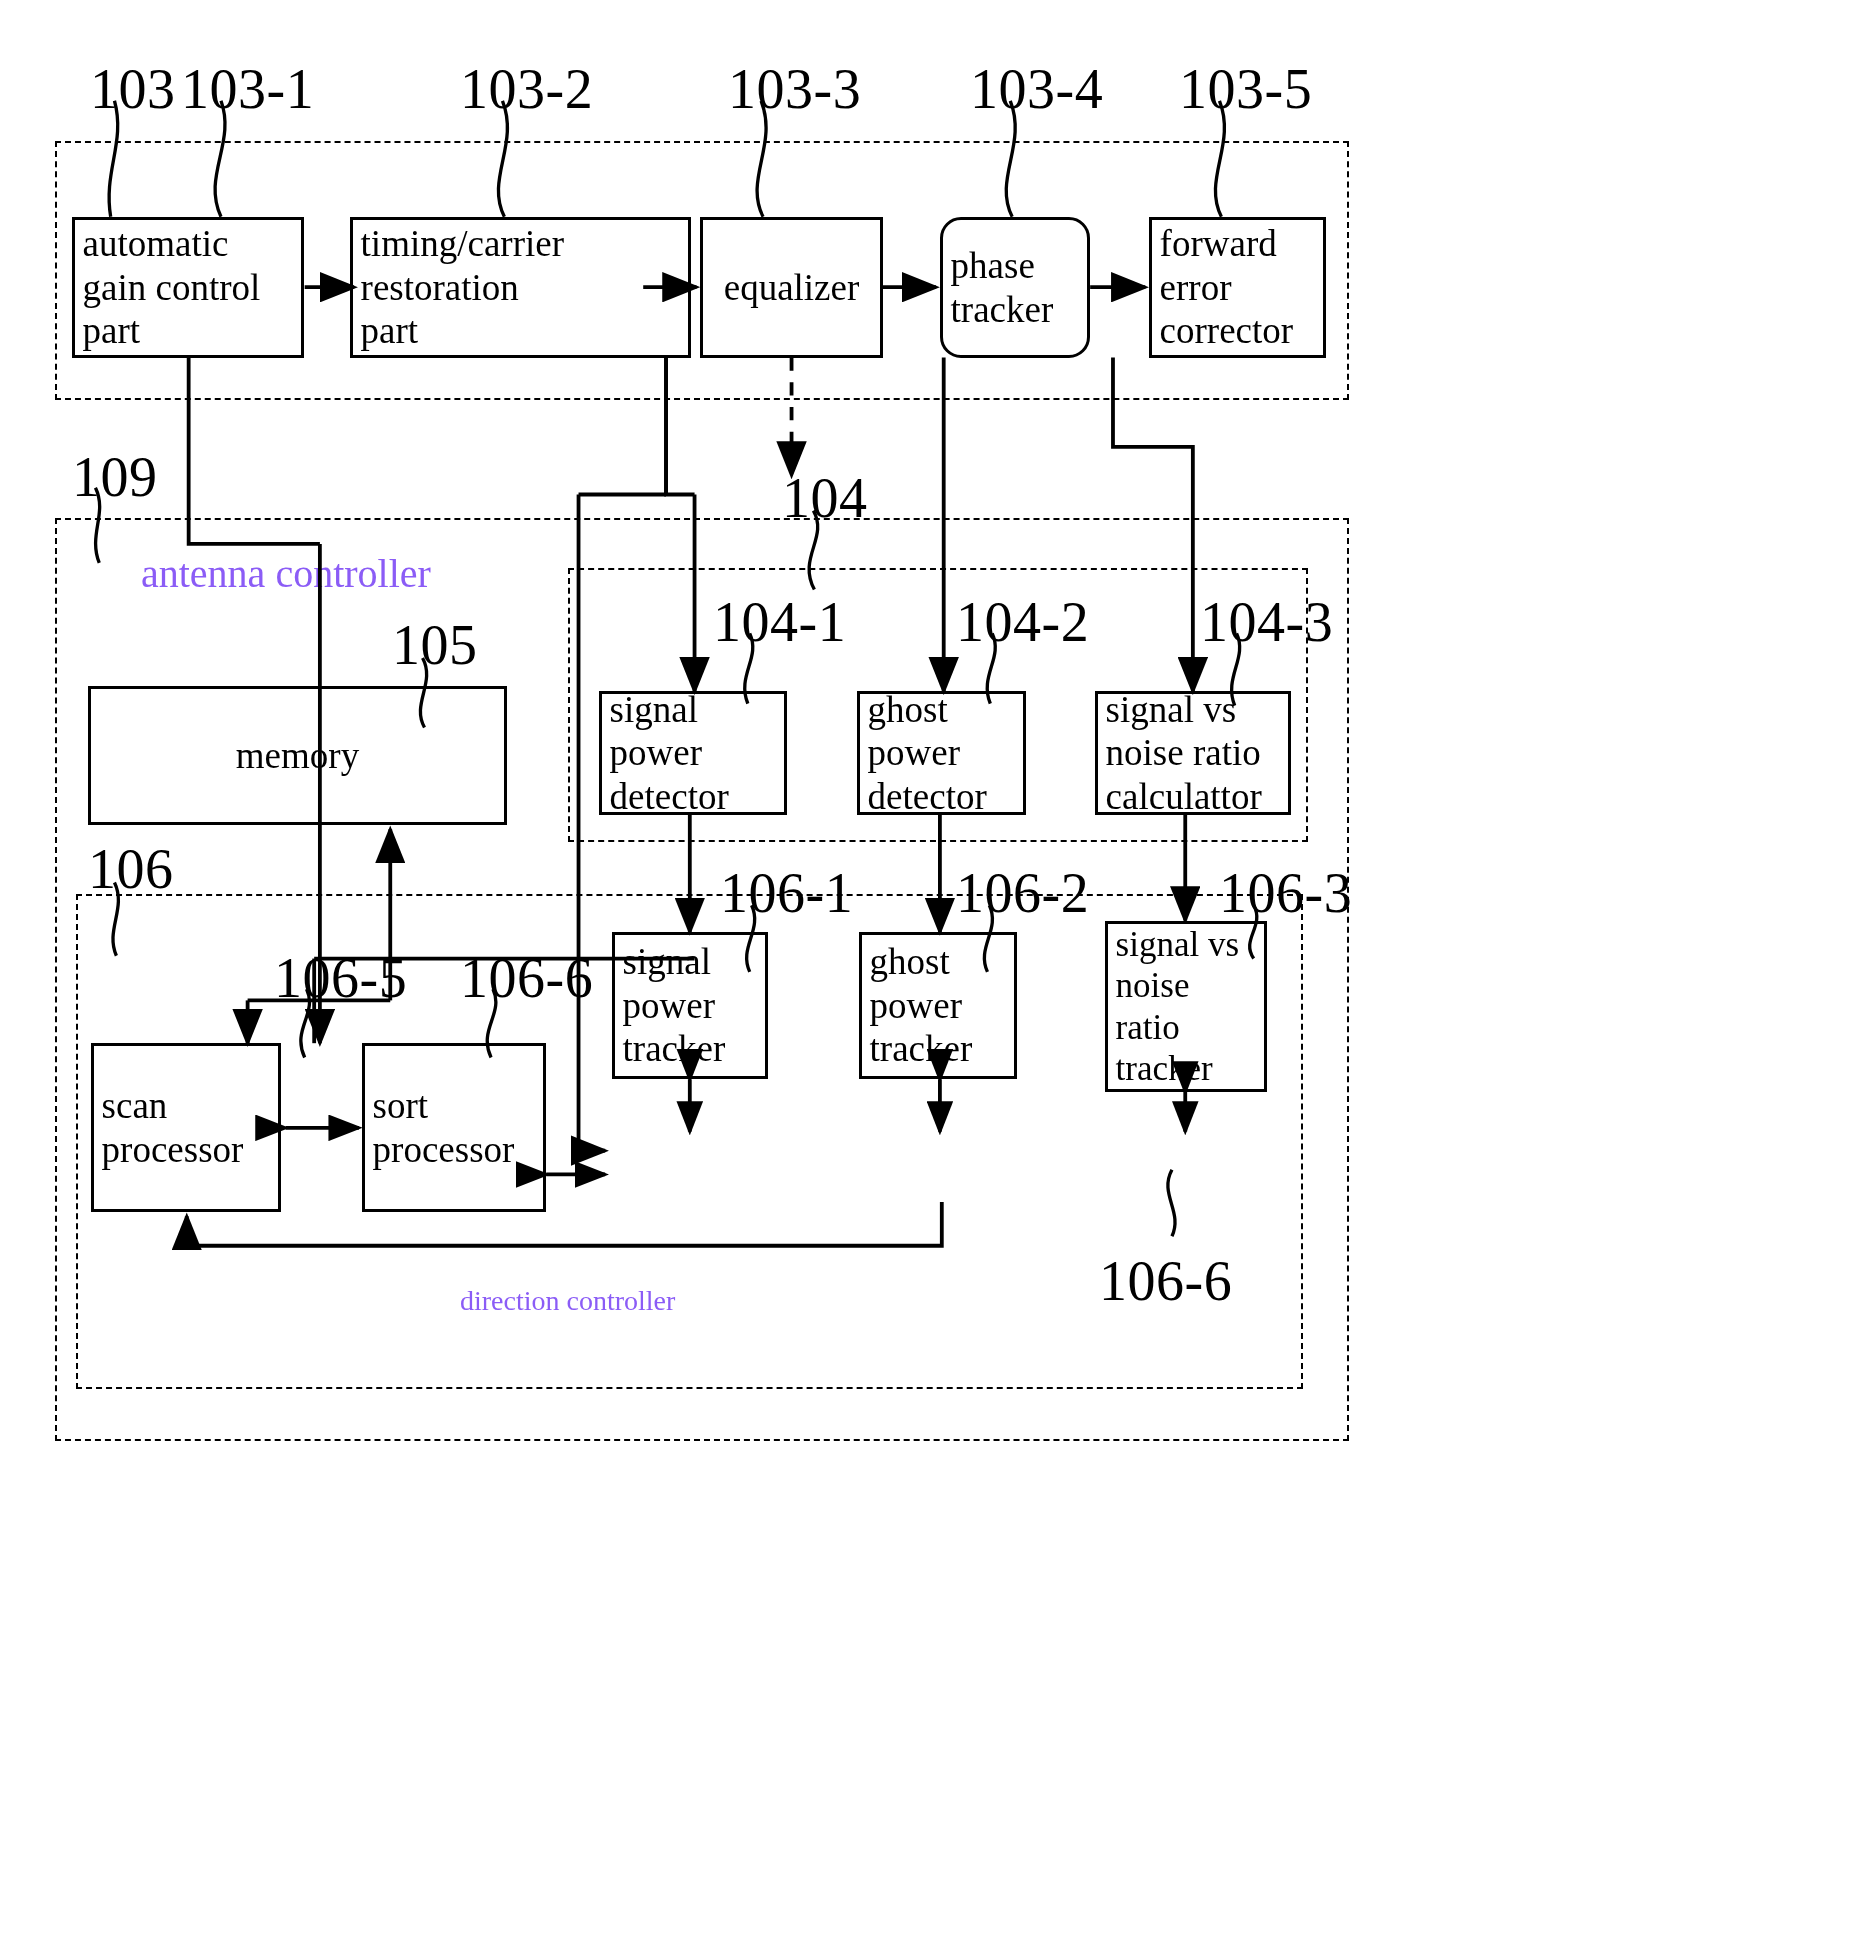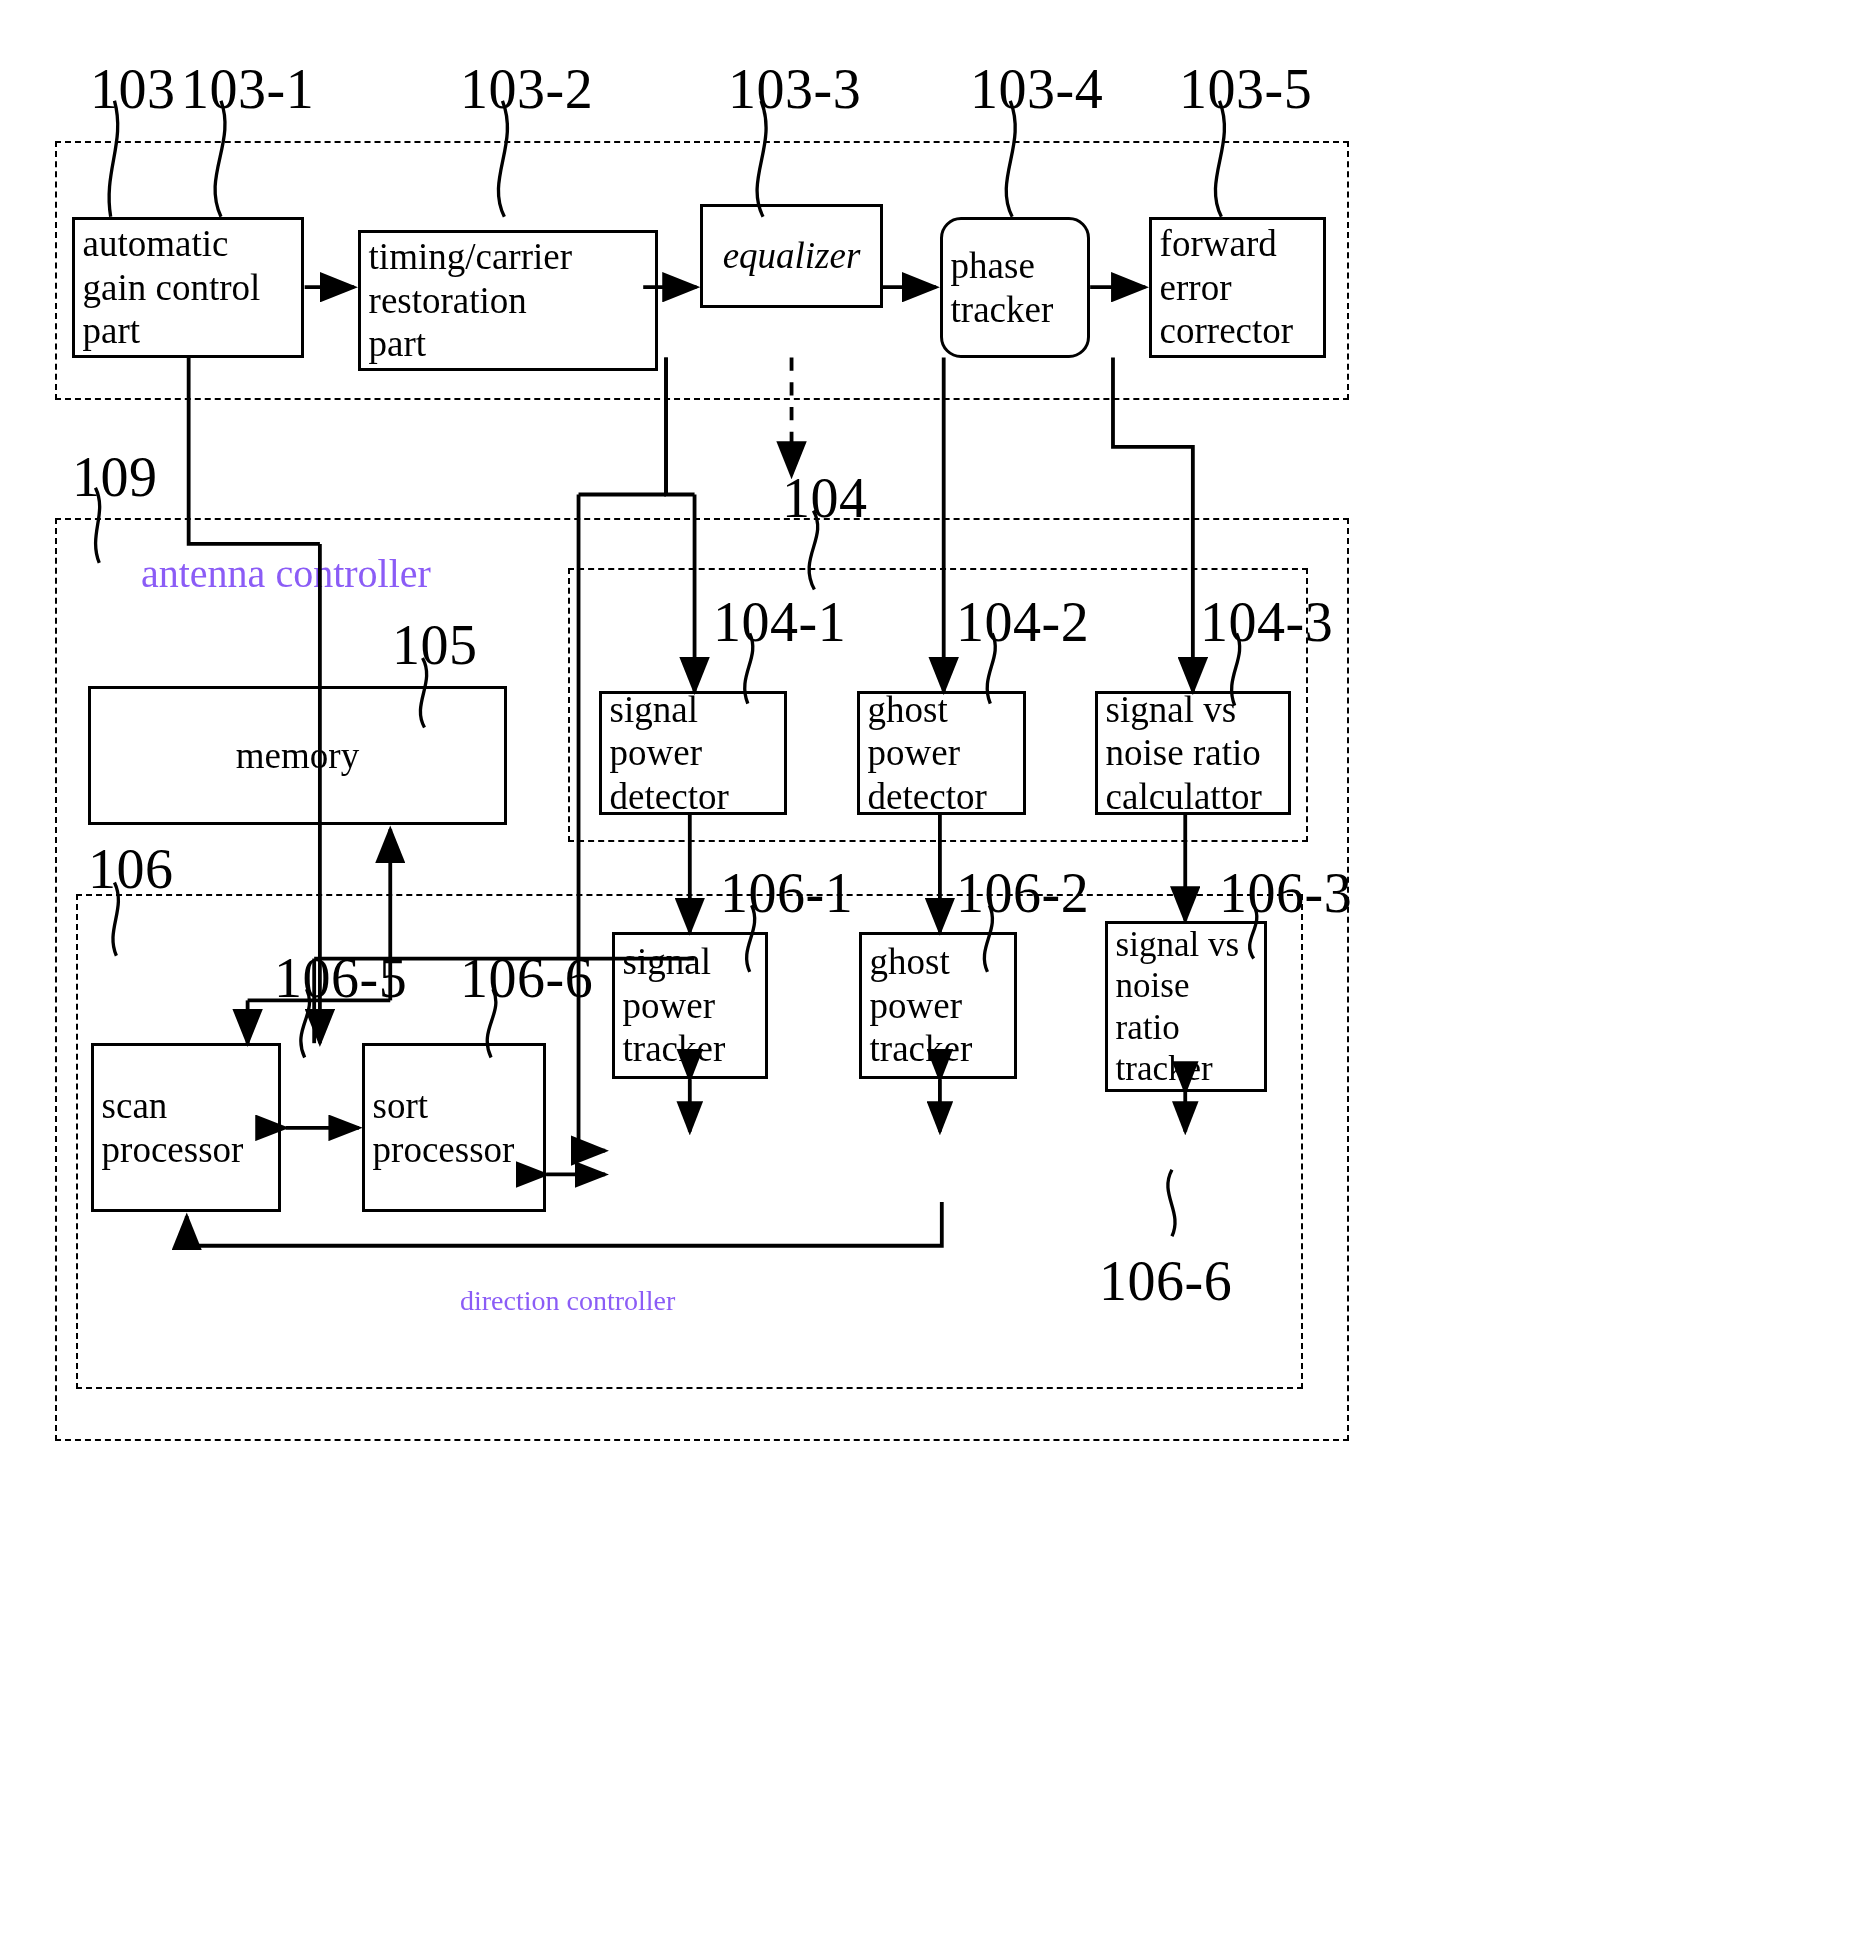--- a/index.html
+++ b/index.html
@@ -31,27 +31,27 @@
   <div class="reflab" style="left:1179px;top:57px;">103-5</div>
 
   <div class="dashbox" style="left:55px;top:141px;width:1294px;height:259px;"></div>
 
   <div class="blk left" style="left:72px;top:217px;width:232px;height:141px;">
     <span style="white-space:pre-line;">automatic
 gain control
 part</span>
   </div>
 
-  <div class="blk left" style="left:358px;top:217px;width:300px;height:141px;margin-top:13px;">
+  <div class="blk left" style="left:350px;top:217px;width:341px;height:141px;">
     <span style="white-space:pre-line;">timing/carrier
 restoration
 part</span>
   </div>
 
-  <div class="blk ctr" style="left:700px;top:204px;width:183px;height:104px;font-style:italic;">
+  <div class="blk ctr" style="left:700px;top:217px;width:183px;height:141px;">
     <span style="white-space:pre-line;">equalizer</span>
   </div>
 
   <div class="blk left" style="left:940px;top:217px;width:150px;height:141px;border-radius:21px;">
     <span style="white-space:pre-line;">phase
 tracker</span>
   </div>
 
   <div class="blk left" style="left:1149px;top:217px;width:177px;height:141px;">
     <span style="white-space:pre-line;">forward

